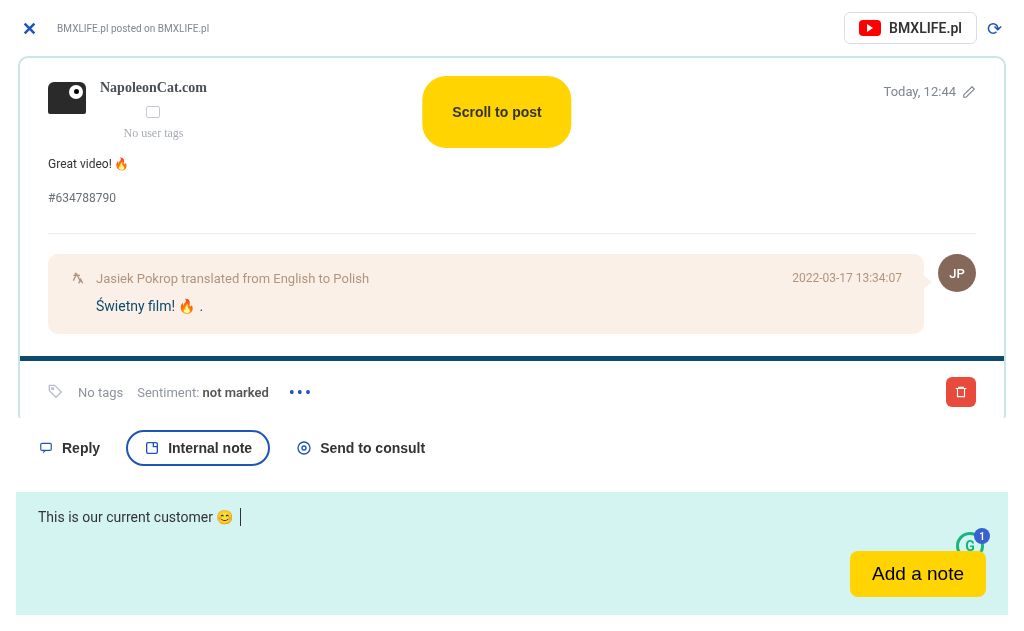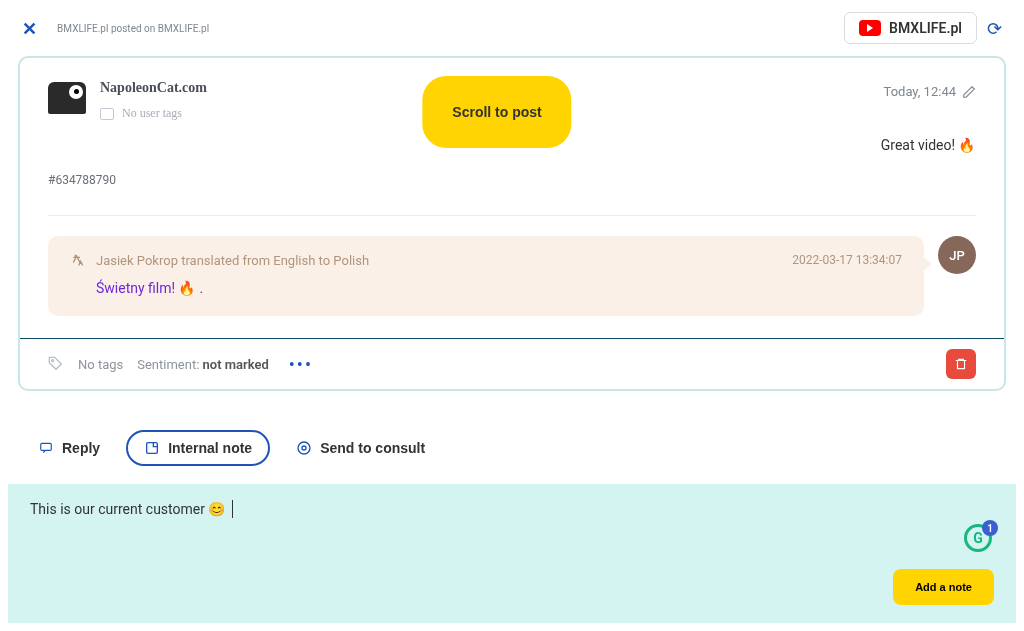--- a/index.html
+++ b/index.html
@@ -114,20 +114,21 @@
     color: #4a4f57;
     font-size: 14px;
     margin-bottom: 10px;
   }
   .user-tags-row {
     display: flex;
     align-items: center;
     gap: 8px;
     color: #a6acb6;
     font-size: 12px;
+    flex-direction: column;
   }
   .tag-card-icon {
     width: 14px; height: 12px;
     border: 1.5px solid #c4cad4;
     border-radius: 2px;
   }
 
   .scroll-btn {
     background: #ffd400;
     color: #333;
@@ -151,24 +152,23 @@
     align-items: center;
     gap: 6px;
     margin-top: 4px;
   }
   .pencil-svg { width: 14px; height: 14px; }
 
   .post-body {
     padding: 12px 28px 6px 28px;
   }
   .post-text {
-    font-size: 14px;
+    font-size: 12px;
     color: #333;
     margin-bottom: 18px;
-    text-align: right;
   }
   .post-hash {
     color: #6a7078;
     font-size: 12px;
     margin-bottom: 22px;
     margin-top: 20px;
   }
 
   .hr-line {
     border: none;
@@ -197,21 +197,21 @@
     color: #b0957e;
   }
   .trans-time {
     margin-left: auto;
     color: #b0957e;
     font-size: 12px;
   }
   .trans-text {
     margin-top: 12px;
     padding-left: 26px;
-    color: #6d28d9;
+    color: #0c4a6e;
     font-size: 14px;
   }
   .trans-notch {
     position: absolute;
     right: -8px;
     top: 20px;
     width: 0; height: 0;
     border-top: 8px solid transparent;
     border-bottom: 8px solid transparent;
     border-left: 10px solid #fbf0e7;
@@ -223,22 +223,22 @@
     color: #fff;
     display: flex;
     align-items: center;
     justify-content: center;
     font-size: 13px;
     font-weight: 500;
     align-self: flex-start;
   }
 
   .post-footer {
-    border-top: 1px solid #0c4a6e;
-    padding: 10px 28px;
+    border-top: 5px solid #0c4a6e;
+    padding: 16px 28px;
     display: flex;
     align-items: center;
     gap: 14px;
     color: #8e949e;
     font-size: 13px;
   }
   .sentiment-val { font-weight: 600; color: #555; }
   .more-dots {
     color: #1e54b7;
     font-size: 18px;
@@ -277,21 +277,21 @@
     border-radius: 22px;
     padding: 8px 16px;
     cursor: pointer;
   }
   .tab-btn.active {
     border: 2px solid #1e54b7;
   }
 
   .note-area {
     background: #d4f4f2;
-    margin: 8px;
+    margin: 16px;
     position: relative;
     flex: 1;
   }
   .lower {
     display: flex;
     flex-direction: column;
     height: calc(631px - 56px - 362px);
   }
   .note-input-row {
     padding: 16px 22px;
@@ -339,22 +339,22 @@
     font-weight: 600;
   }
   .add-note-btn {
     position: absolute;
     bottom: 18px;
     right: 22px;
     background: #ffd400;
     border: none;
     border-radius: 8px;
     padding: 12px 22px;
-    font-weight: 700;
-    font-size: 11px;
+    font-weight: 400;
+    font-size: 19px;
     cursor: pointer;
   }
 
   .post-card-region {
     height: 362px;
   }
 </style>
 </head>
 <body>
 

